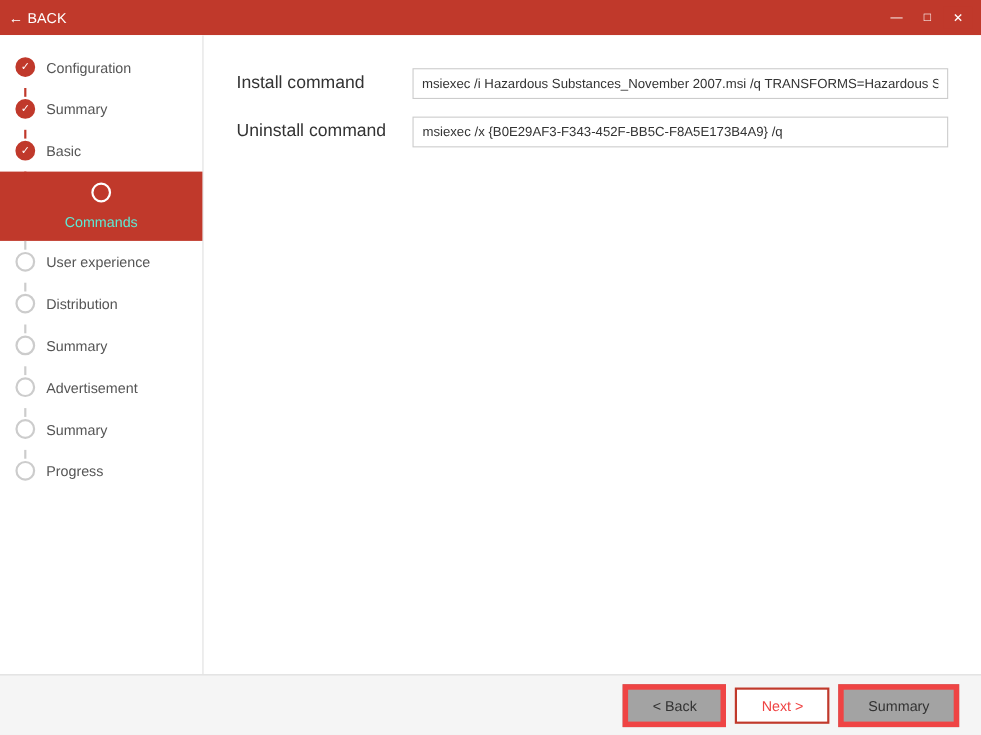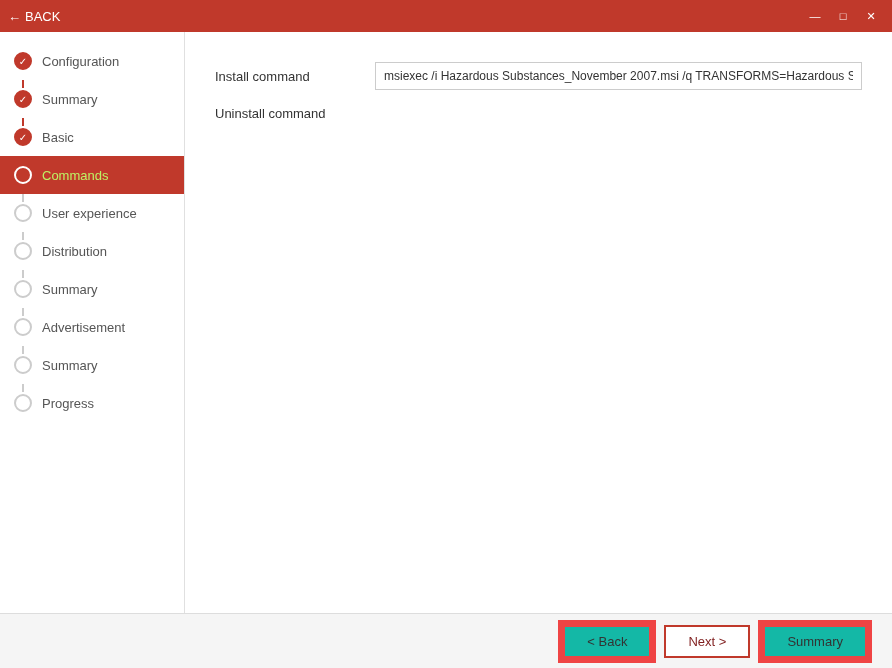--- a/index.html
+++ b/index.html
@@ -88,21 +88,22 @@
       align-items: center;
       gap: 10px;
       padding: 10px 14px;
       cursor: pointer;
       font-size: 13px;
       color: #555;
       position: relative;
     }
     .sidebar-item.active {
       background: #c0392b;
-      color: #bef264;
+      color: #5eead4;
+      flex-direction: column;
     }
     .sidebar-item.active .step-circle {
       border-color: white;
       color: white;
     }
     .step-circle {
       width: 18px;
       height: 18px;
       border-radius: 50%;
       border: 2px solid #c0392b;
@@ -149,21 +150,21 @@
     .form-section {
       flex: 1;
     }
     .form-row {
       display: flex;
       align-items: center;
       margin-bottom: 16px;
     }
     .form-label {
       width: 160px;
-      font-size: 13px;
+      font-size: 16px;
       color: #333;
       flex-shrink: 0;
     }
     .form-input {
       flex: 1;
       border: 1px solid #ccc;
       padding: 6px 8px;
       font-size: 12px;
       color: #333;
       background: white;
@@ -179,29 +180,29 @@
       align-items: center;
       justify-content: flex-end;
       padding: 0 20px;
       gap: 8px;
       flex-shrink: 0;
     }
     .btn {
       padding: 7px 22px;
       font-size: 13px;
       cursor: pointer;
-      border: 7px solid #ef4444;
-      background: #14b8a6;
+      border: 5px solid #ef4444;
+      background: #a3a3a3;
       color: #333;
       font-family: 'Segoe UI', Arial, sans-serif;
     }
     .btn-primary {
       border: 2px solid #c0392b;
       background: white;
-      color: #7f1d1d;
+      color: #ef4444;
     }
   </style>
 </head>
 <body>
 
 <div class="title-bar">
   <div class="title-bar-left">
     <button class="back-btn">
       <span>←</span>
       <span>BACK</span>
@@ -273,20 +274,21 @@
   <div class="content-area">
     <div class="form-section">
 
       <div class="form-row">
         <label class="form-label">Install command</label>
         <input class="form-input" type="text" value="msiexec /i Hazardous Substances_November 2007.msi /q TRANSFORMS=Hazardous Substances_November 2007" style="">
       </div>
 
       <div class="form-row">
         <label class="form-label">Uninstall command</label>
+        <input class="form-input" type="text" value="msiexec /x {B0E29AF3-F343-452F-BB5C-F8A5E173B4A9} /q" style="">
       </div>
     </div>
   </div>
 </div>
 
 <div class="bottom-bar">
   <button class="btn">&lt; Back</button>
   <button class="btn btn-primary">Next &gt;</button>
   <button class="btn">Summary</button>
 </div>

